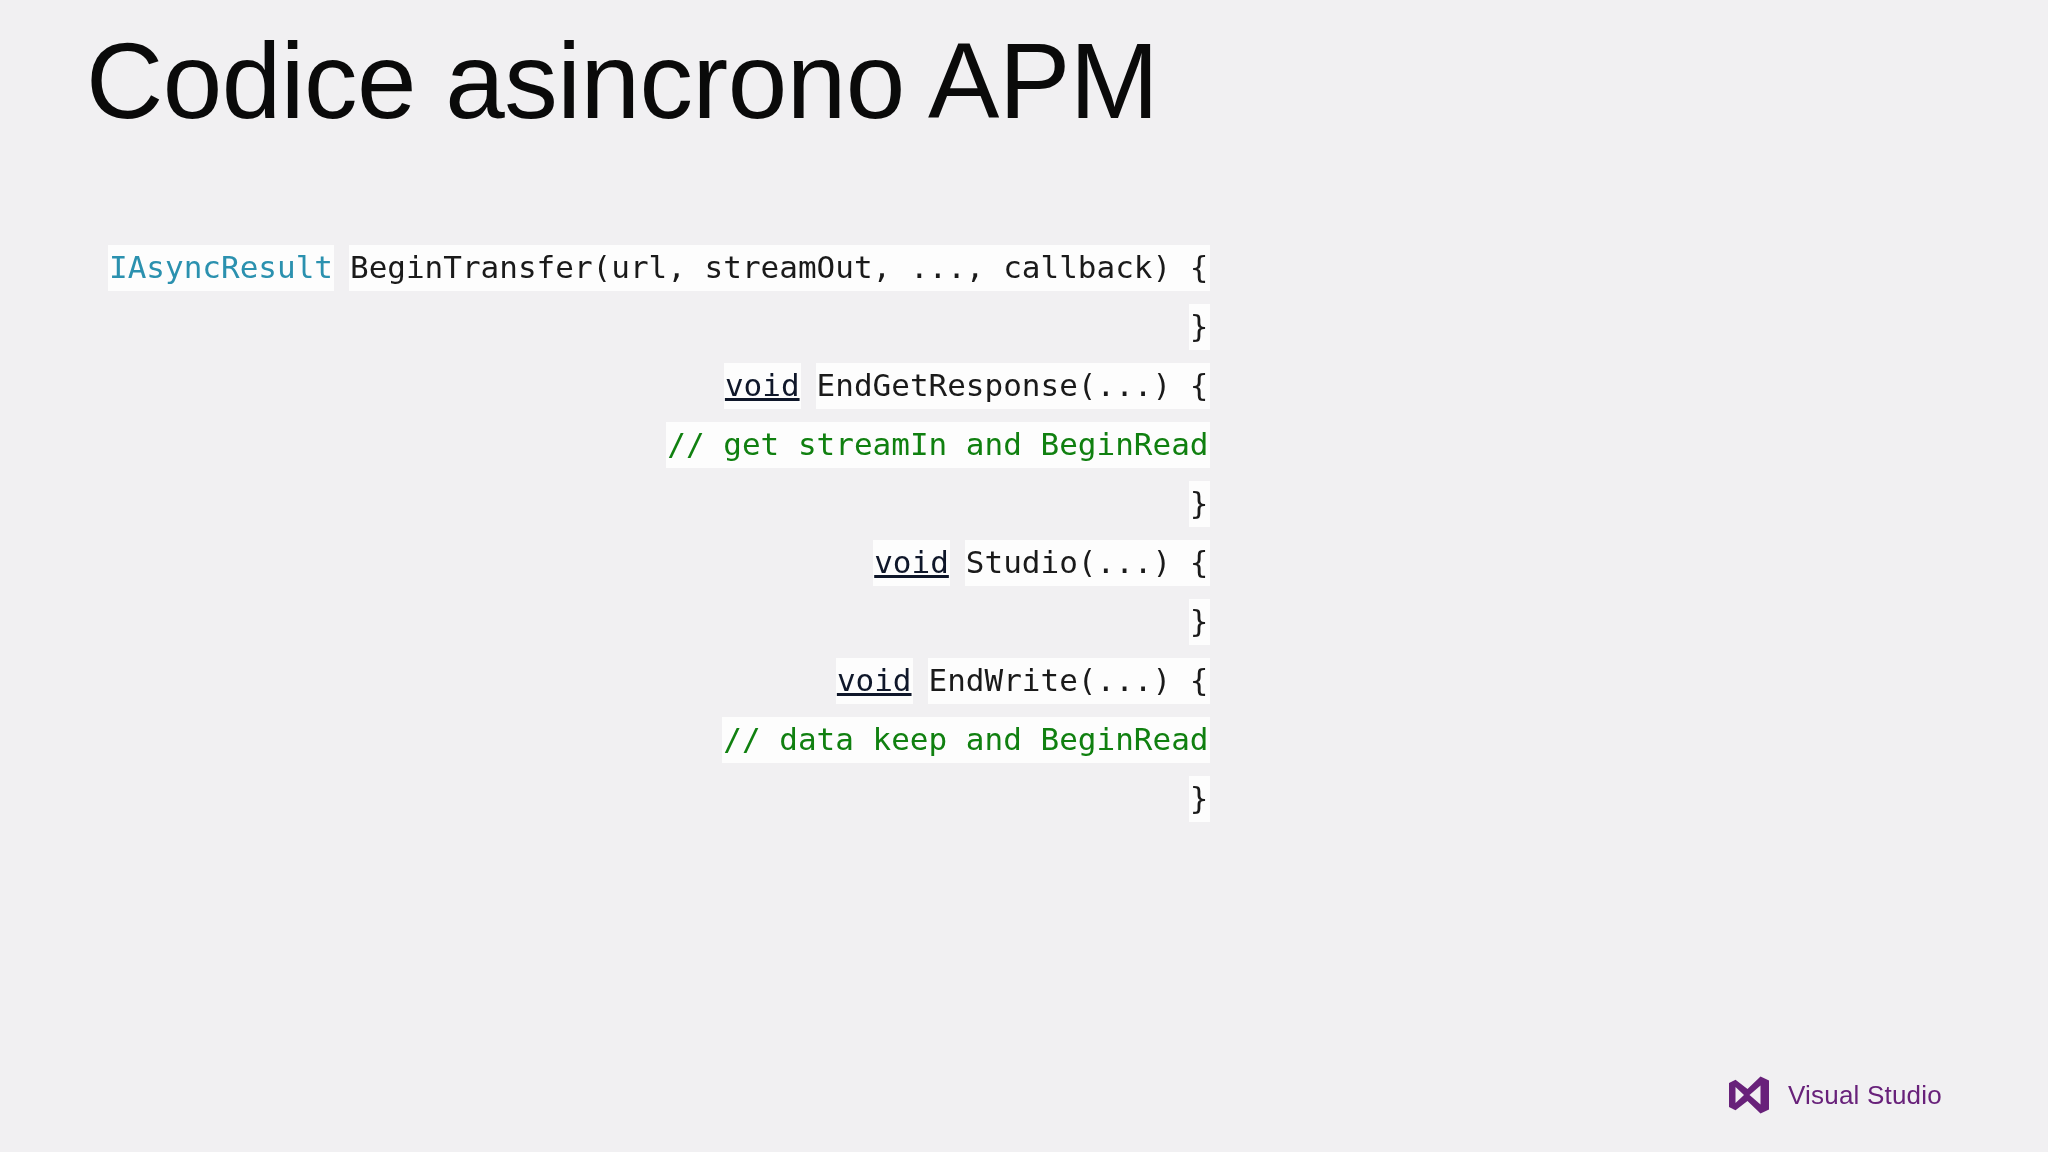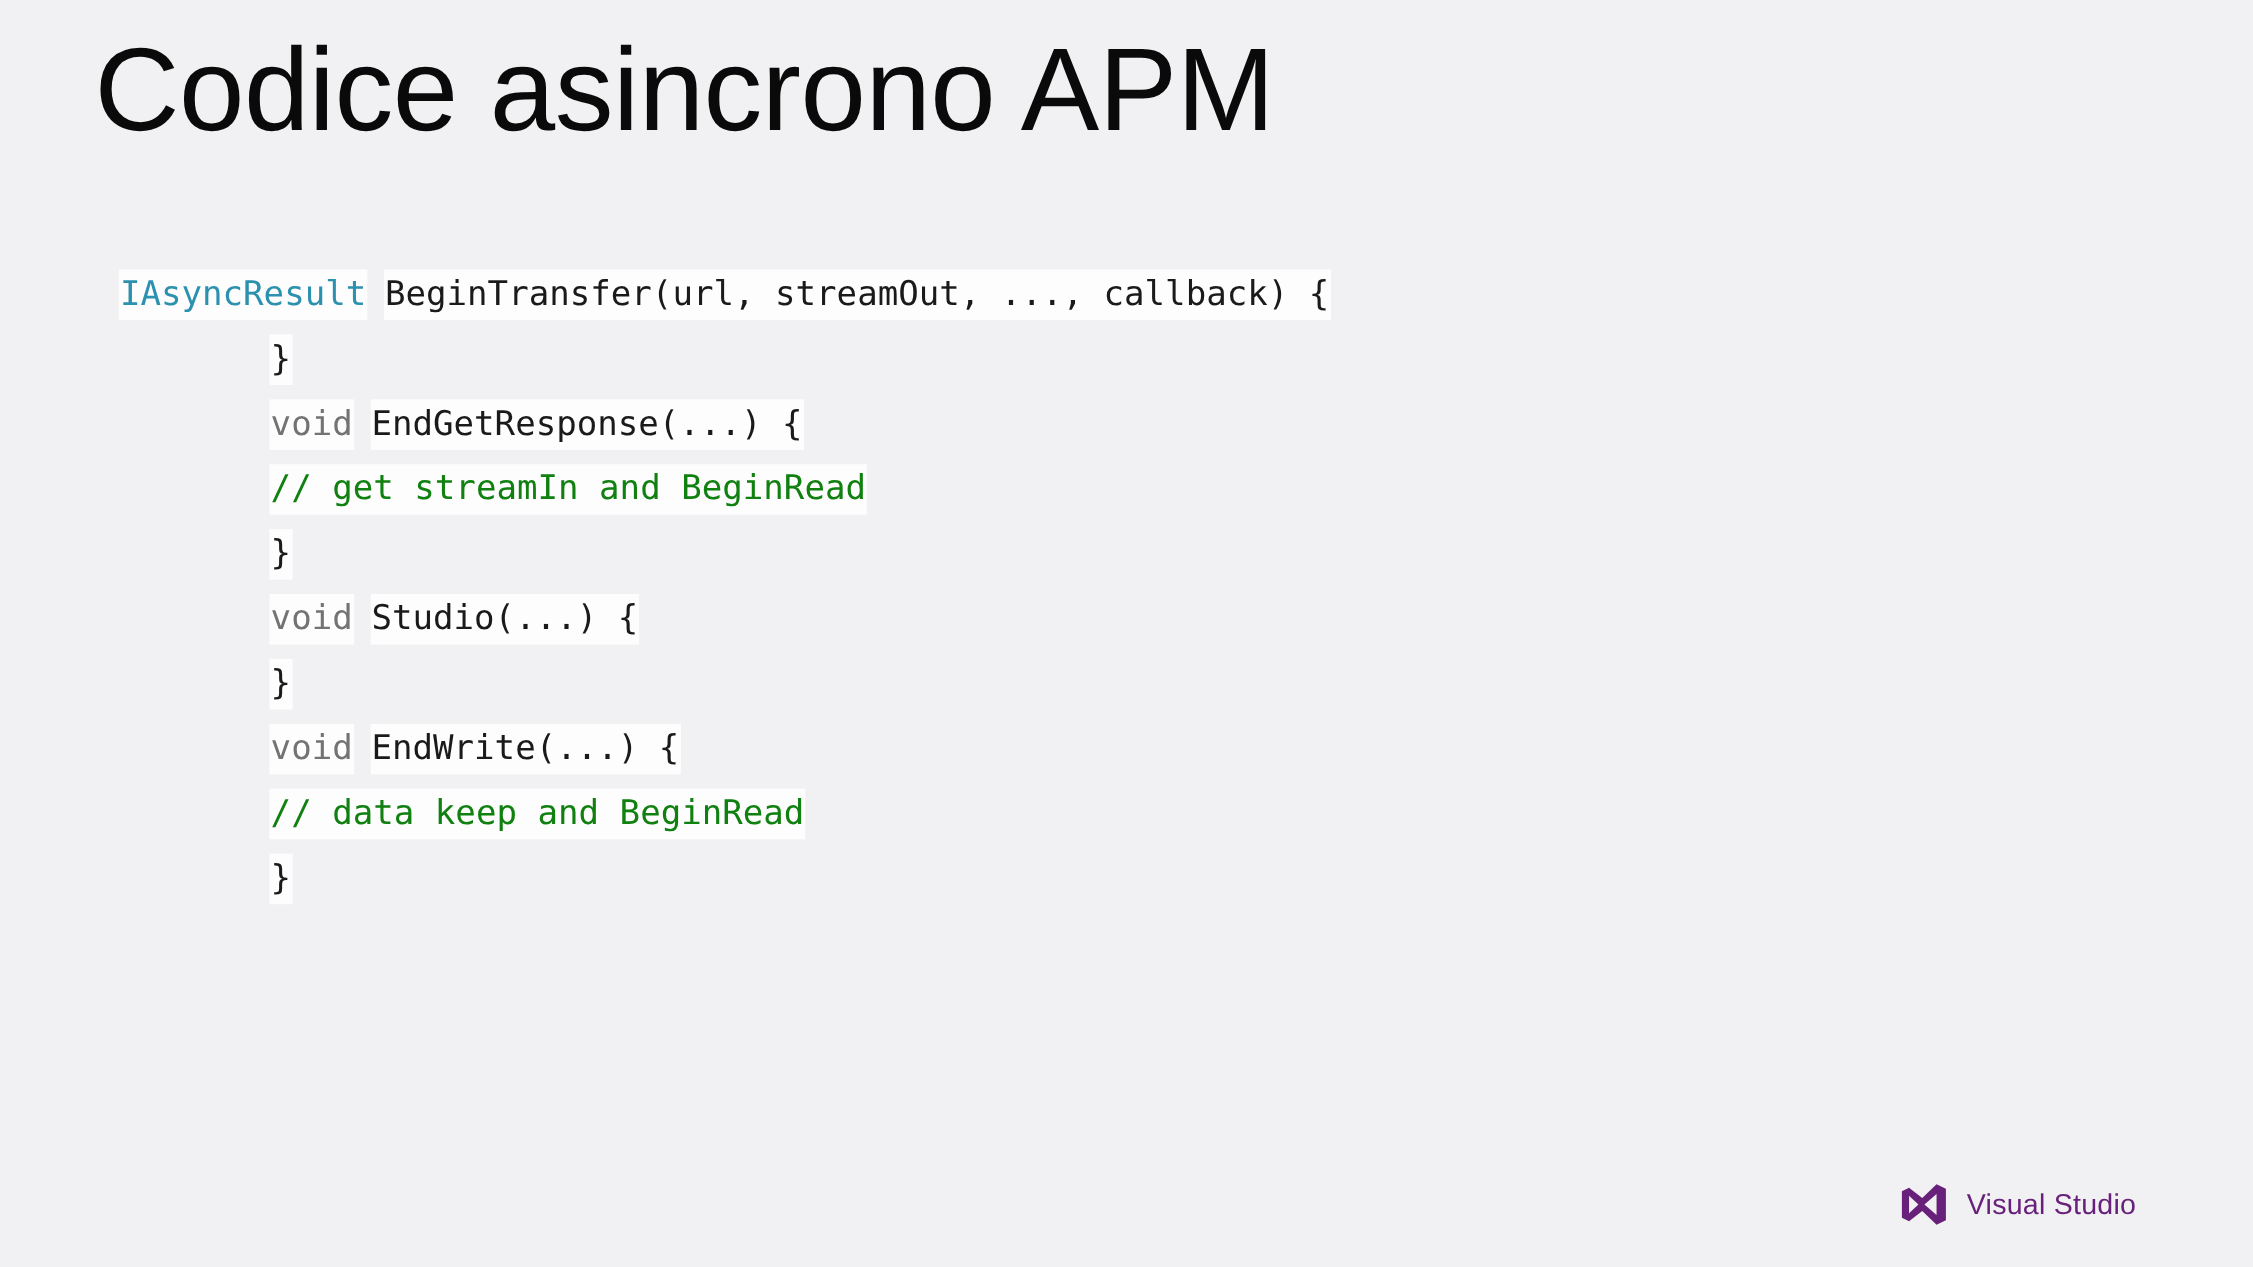--- a/index.html
+++ b/index.html
@@ -12,20 +12,21 @@
     background: #F1F0F2;
     font-family: "Liberation Sans", sans-serif;
     overflow: hidden;
     position: relative;
   }
 
   .slide {
     position: absolute;
     inset: 0;
     background: #F1F0F2;
+    text-align: right;
   }
 
   
   .slide-title {
     position: absolute;
     left: 86px;
     top: 22px;
     font-family: "Liberation Sans", sans-serif;
     font-size: 107px;
     line-height: 1.12;
@@ -58,21 +59,21 @@
   }
 
   
   .tok {
     background: #FDFDFD;
     padding: 4px 1px 6px 1px;
     white-space: pre;
   }
 
   .tok.type   { color: #2B91AF; margin-top: 32px; }
-  .tok.kw     { color: #737373; }
+  .tok.kw     { color: #0f172a; text-decoration: underline; }
   .tok.plain  { color: #1A1A1A; }
   .tok.comment{ color: #108010; }
   .tok.brace  { color: #1A1A1A; }
 
   .gap { display: inline-block; width: 15px; }
 
   
   .vs-logo {
     position: absolute;
     left: 1727px;

